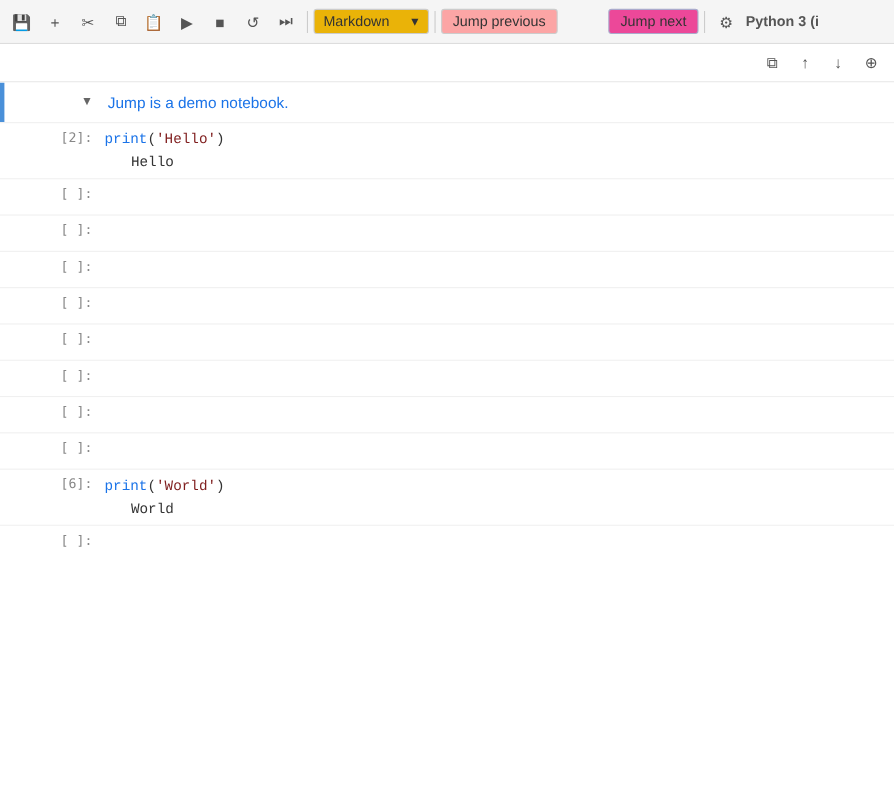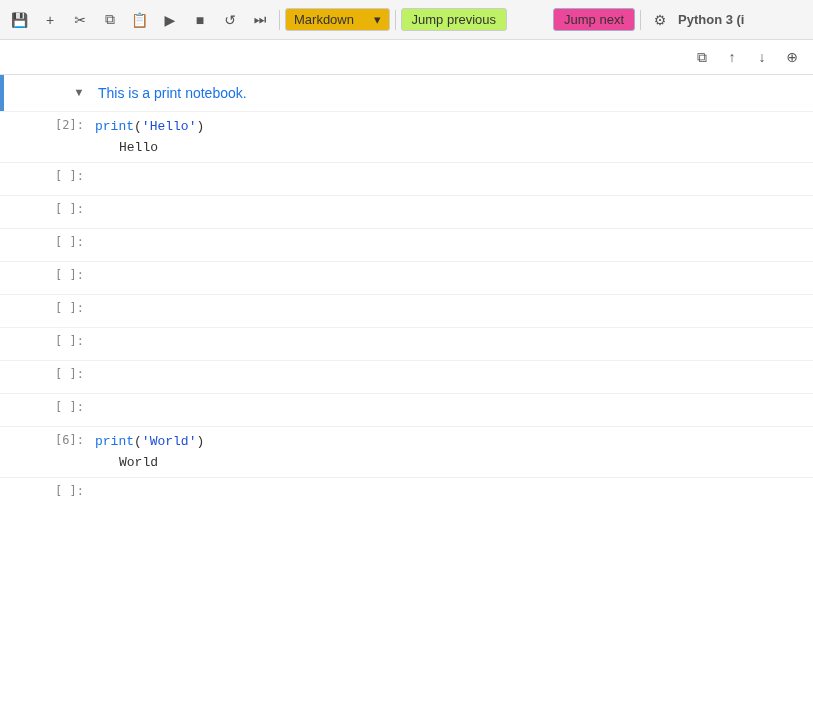--- a/index.html
+++ b/index.html
@@ -50,21 +50,21 @@
       cursor: pointer;
       background: #eab308;
       font-size: 13px;
       color: #333;
     }
     .tb-btn {
       padding: 3px 10px;
       border: 1px solid #ccc;
       border-radius: 3px;
       cursor: pointer;
-      background: #bef264;
+      background: #fca5a5;
       font-size: 13px;
       color: #333;
     }
     .tb-btn.active { background: #ec4899; border-color: #aac; margin-left: 44px; }
 
     
     #cell-actions {
       display: flex;
       align-items: center;
       gap: 4px;
@@ -167,21 +167,21 @@
     .output-line {
       font-family: 'Courier New', Courier, monospace;
       font-size: 13px;
       color: #333;
       padding: 2px 0;
       margin-left: 24px;
     }
 
     
     .kw-func { color: #1a73e8; }
-    .kw-str { color: #1d4ed8; }
+    .kw-str { color: #7f1d1d; }
     .kw-paren { color: #333; }
 
     .empty-cell-body {
       height: 28px;
     }
   </style>
 </head>
 <body>
 
 <div id="toolbar">
@@ -214,21 +214,21 @@
   <button class="cell-action-icon" title="More">⊕</button>
 </div>
 
 <div id="notebook">
 
   <div class="markdown-cell">
     <div class="cell-sidebar">
       <div class="collapse-btn">▼</div>
     </div>
     <div class="cell-content">
-      <div class="notebook-desc">This is a print notebook.</div>
+      <div class="notebook-desc">Jump is a demo notebook.</div>
     </div>
   </div>
 
   <div id="cells-container">
       <div class="code-cell">
         <div class="code-cell-num">[2]:</div>
         <div class="code-cell-body">
           <div class="code-line"><span class="kw-func">print</span><span class="kw-paren">(</span><span class="kw-str">'Hello'</span><span class="kw-paren">)</span></div>
           <div class="output-line">Hello</div>
         </div>

